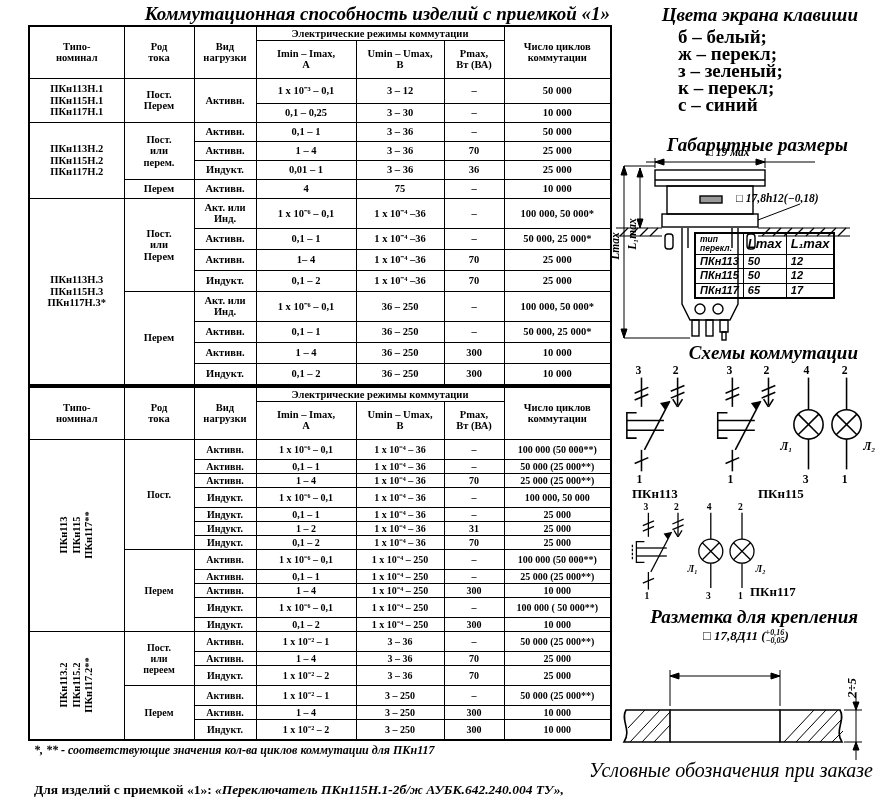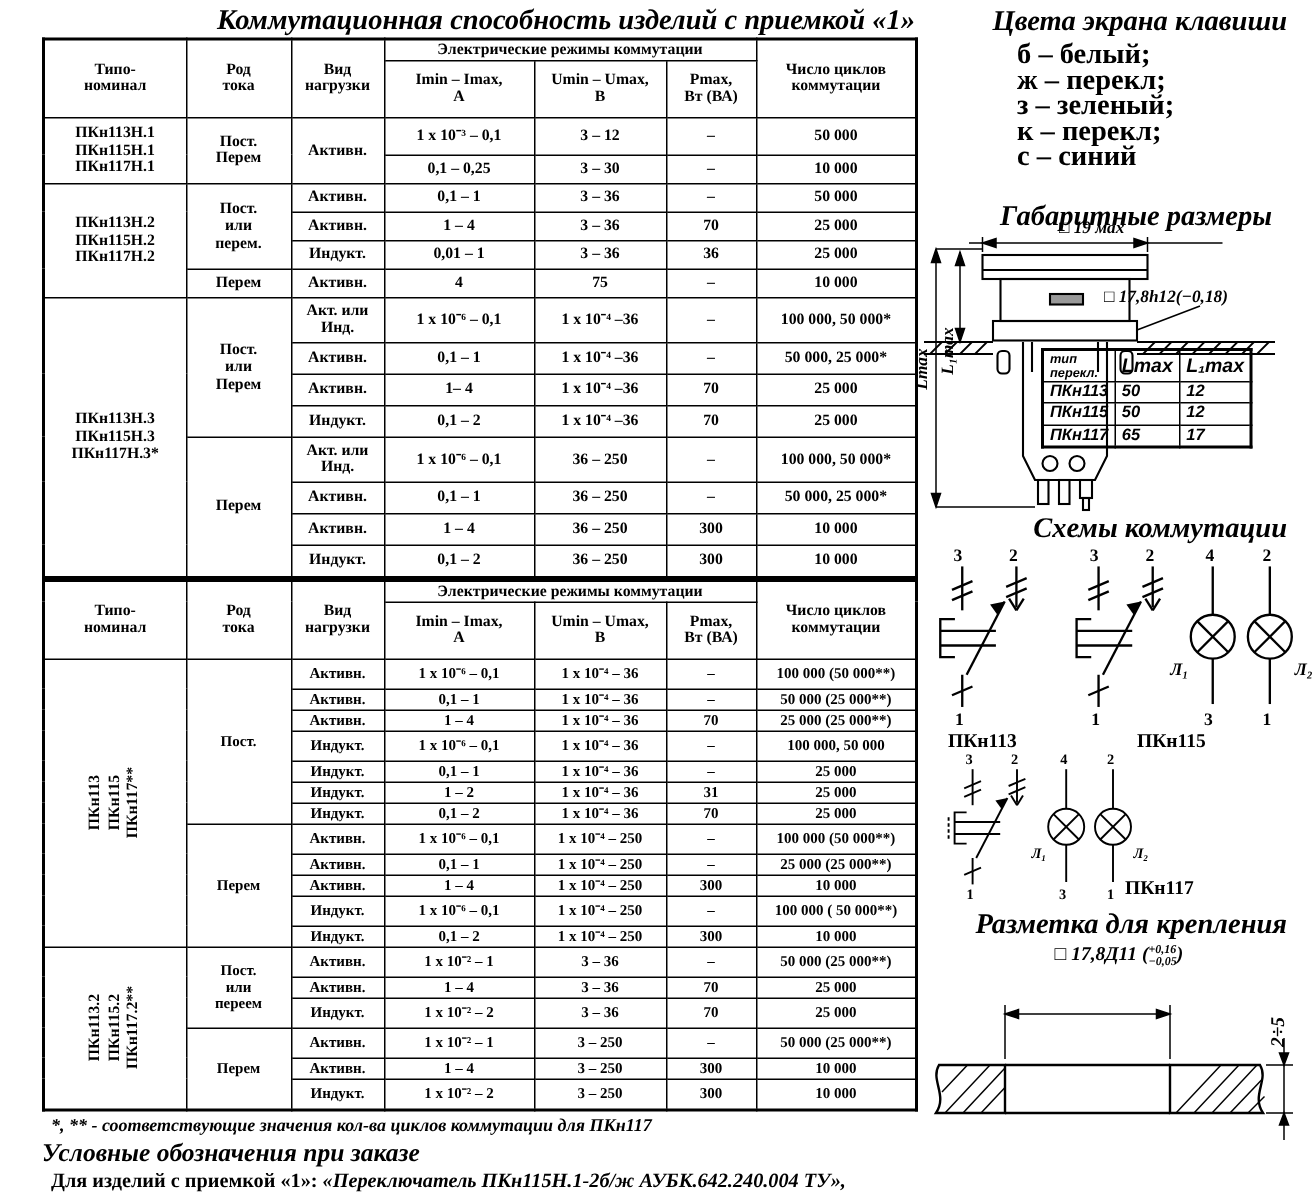--- a/index.html
+++ b/index.html
@@ -13,21 +13,21 @@
        text-align:center;vertical-align:middle;padding:0 2px;white-space:pre-line}
   .t2 td{font-size:10px}
   tr.hr1 th{height:13px}
   tr.hr2 th{height:37px}
   tr.r18>td{height:18px} tr.r20>td{height:20px} tr.r24>td{height:24px} tr.r30>td{height:29px}
   tr.s14>td{height:13px} tr.s19>td{height:19px}
   td.vcell{position:relative}
   .vlab{position:absolute;left:50%;top:50%;transform:translate(-50%,-50%) rotate(-90deg);
         white-space:pre;line-height:1.2;font-weight:bold;font-size:10.5px}
   .note{font-style:italic;font-weight:bold;font-size:12px;margin:2px 0 0 6px}
-  .ordttl{font-style:italic;font-weight:bold;font-size:17px;text-align:left;margin-top:1px}
+  .ordttl{font-style:italic;font-weight:normal;font-size:20px;text-align:right;margin-top:1px}
   .ordline{font-size:13.5px;font-weight:bold;margin-left:6px;line-height:1.25}
   .ordline .val{font-style:italic}
   #right{position:absolute;left:608px;top:0;width:268px;height:720px}
   #right .abs{position:absolute}
   .legend-item{font-weight:bold;font-size:19px;line-height:17px}
   svg{position:absolute;overflow:visible}
   svg text{font-family:"Liberation Serif",serif;font-weight:bold;font-size:12px}
   .dimlab{font-style:italic;font-weight:bold;font-size:11.5px;white-space:nowrap}
   .rot{transform:rotate(-90deg);transform-origin:center;text-align:center}
   table.dimtbl{border-collapse:collapse;font-family:"Liberation Sans",sans-serif;border:2px solid #000}

